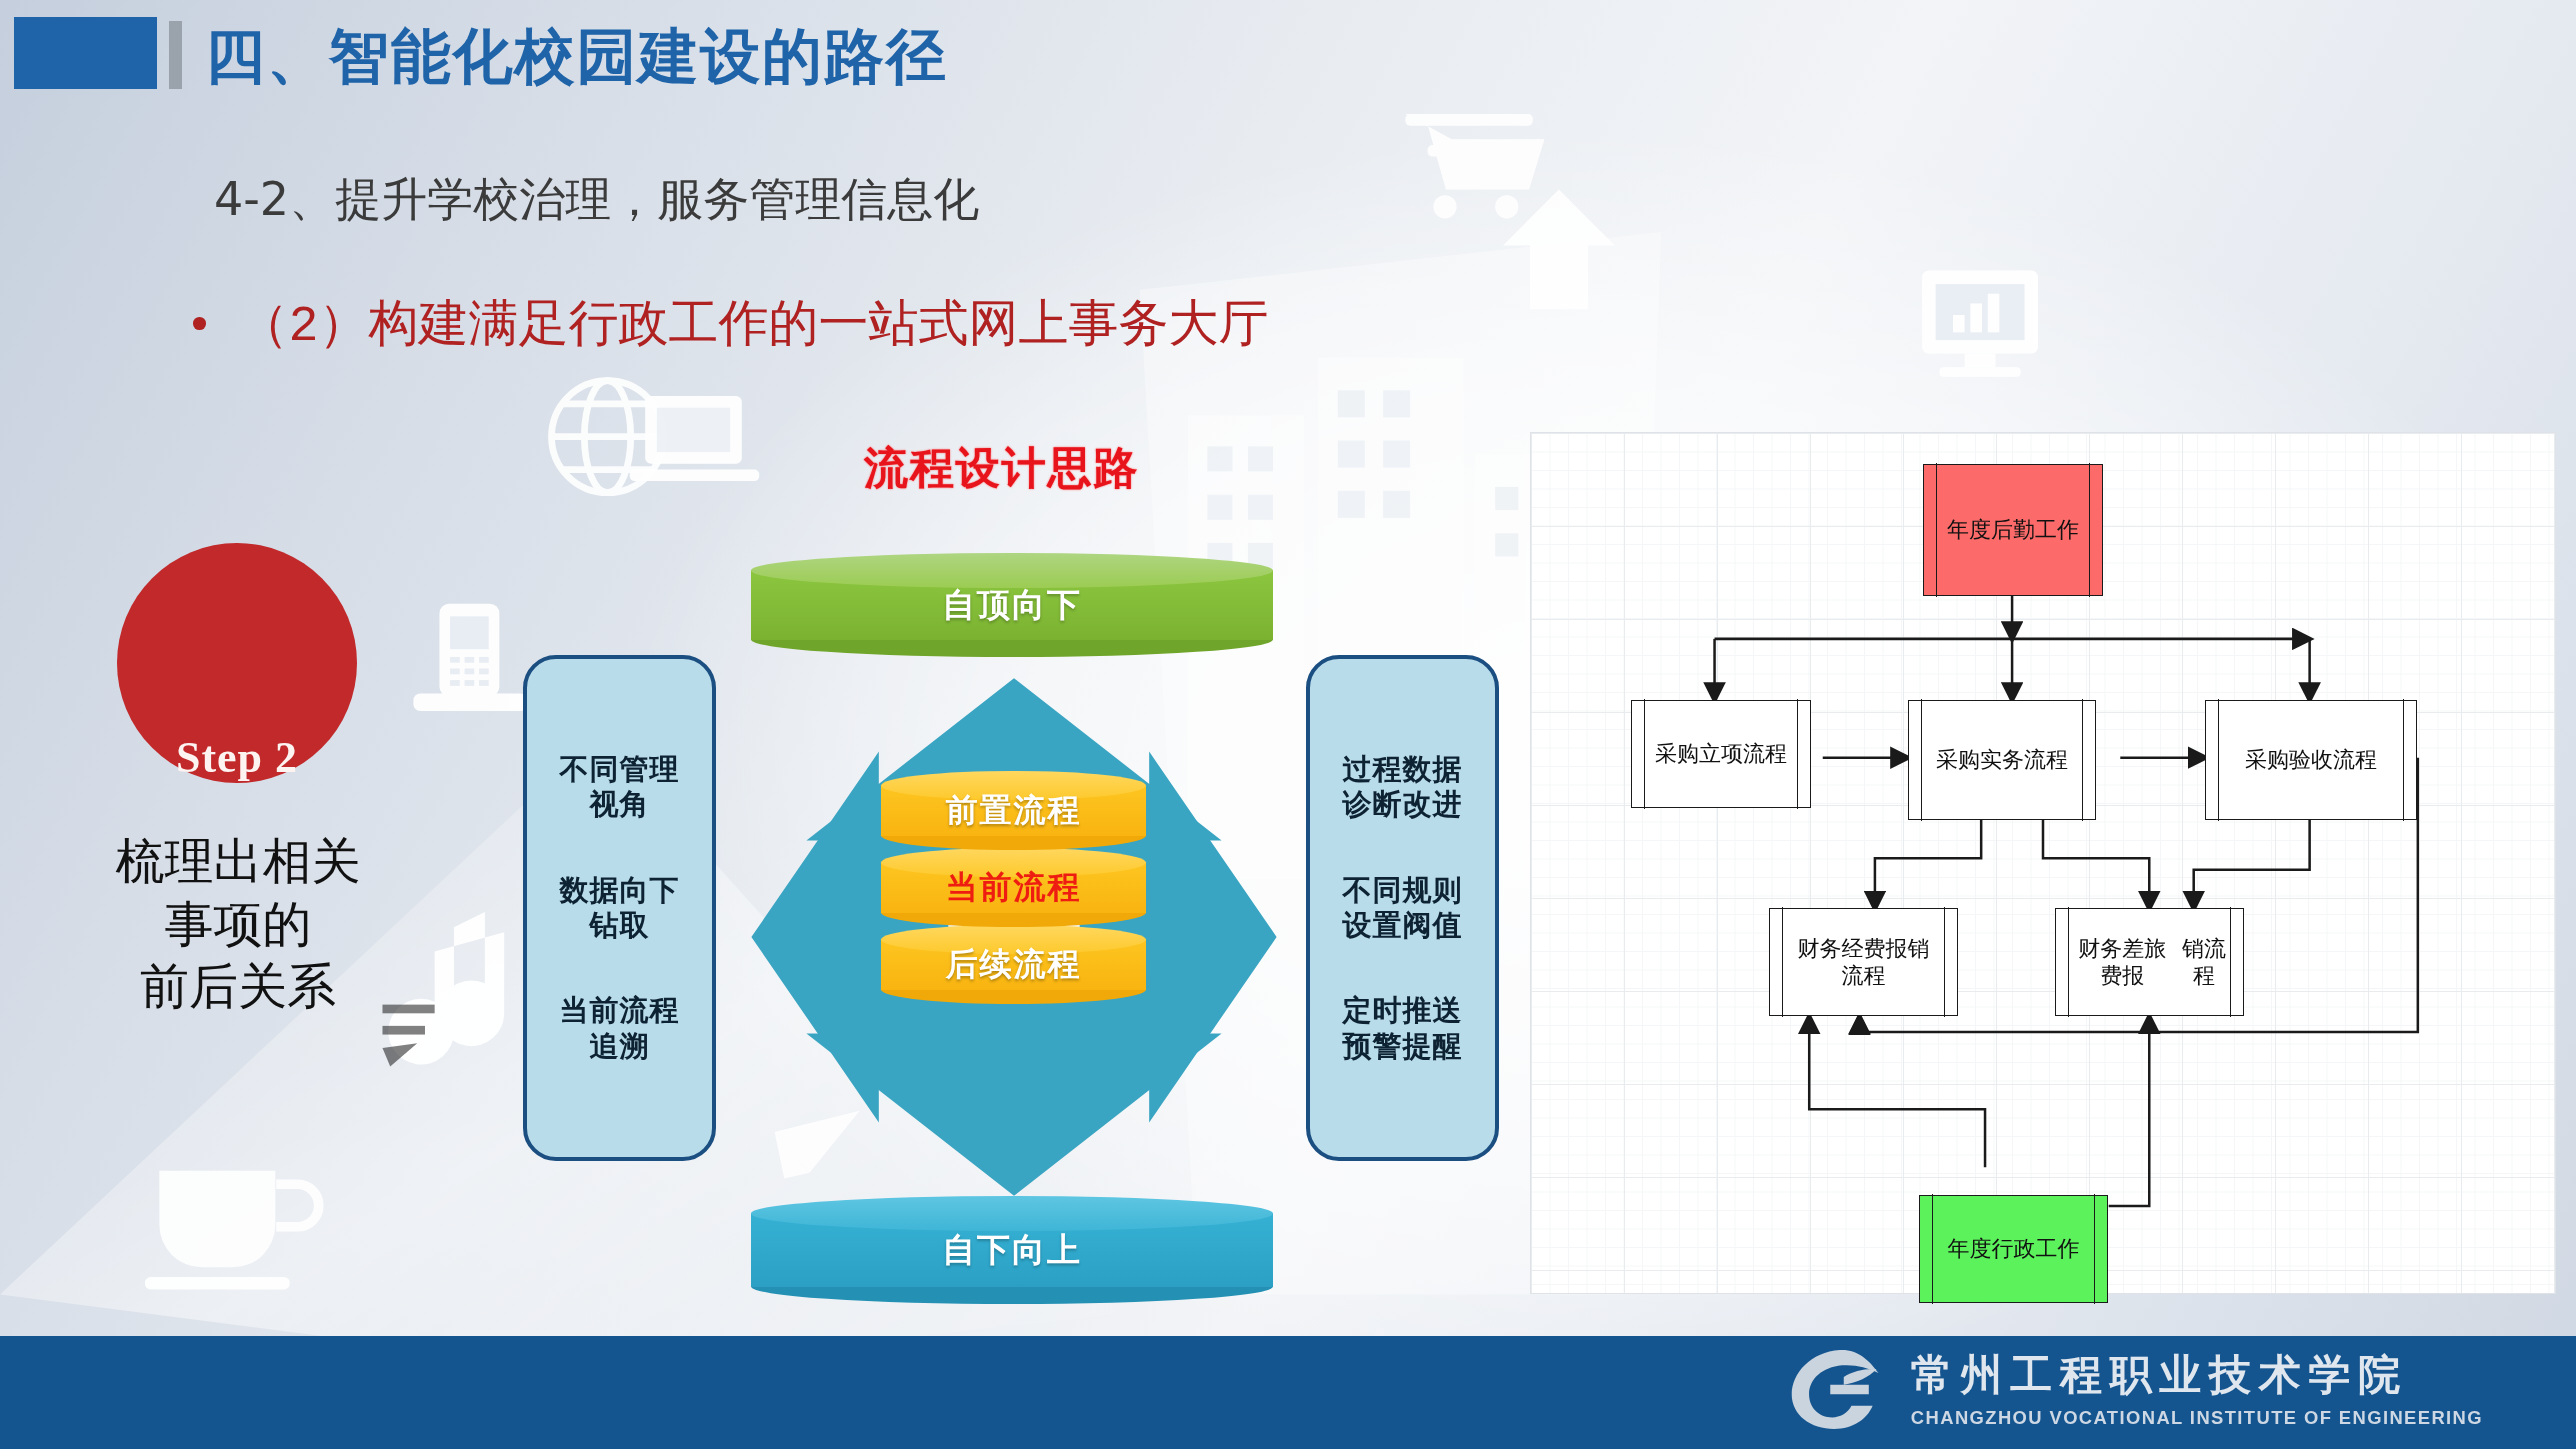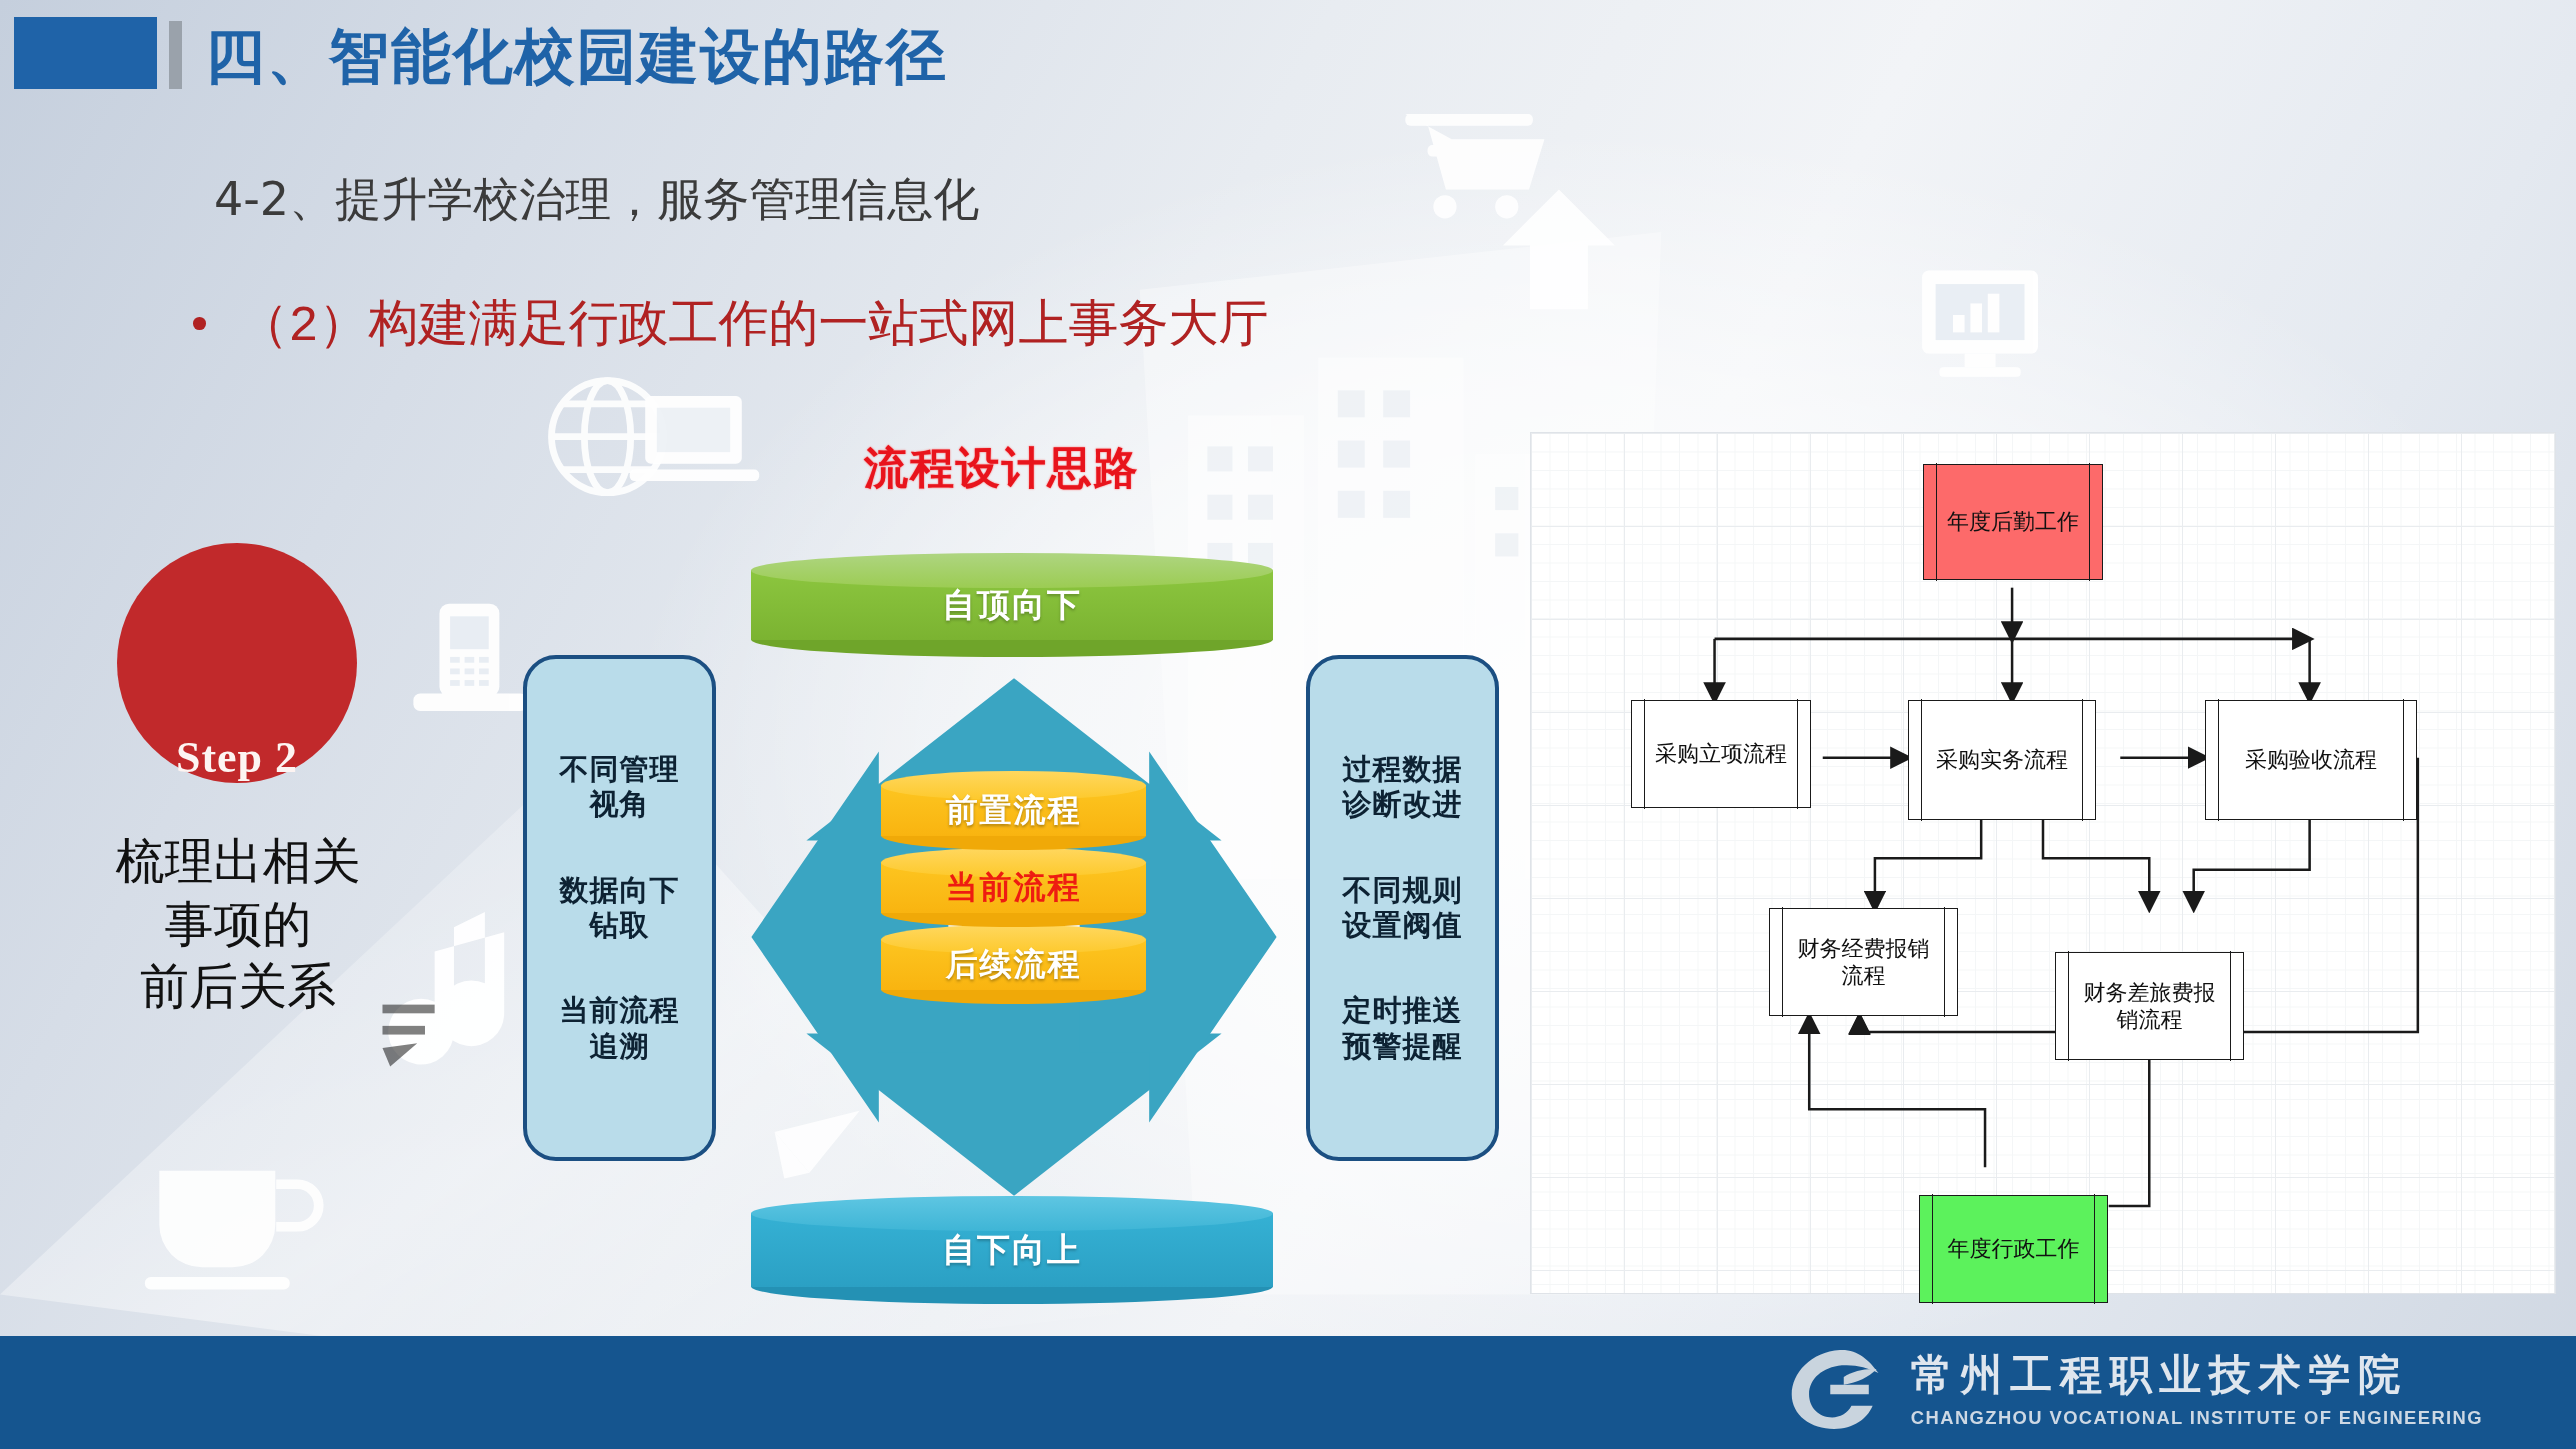--- a/index.html
+++ b/index.html
@@ -423,34 +423,34 @@
 
         <path d="M918 336 L918 620 L340 620 L340 605" marker-end=""></path>
         <path d="M340 620 L340 604"></path>
 
         <path d="M470 760 L470 700 L288 700 L288 604"></path>
 
         <path d="M598 800 L640 800 L640 604"></path>
       </g>
     </svg>
 
-    <div class="fc-node red" style="left:392px; top:31px;  width:180px; height:116px;">年度后勤工作</div>
+    <div class="fc-node red" style="left:392px; top:31px;  width:180px; height:132px;">年度后勤工作</div>
 
     <div class="fc-node plain" style="left:100px; top:267px; width:180px; height:108px;">采购立项流程</div>
 
     <div class="fc-node plain" style="left:377px; top:267px; width:188px; height:120px;font-family:Liberation Serif, serif;">采购实务流程</div>
 
     <div class="fc-node plain" style="left:674px; top:267px; width:212px; height:120px;">采购验收流程</div>
 
     <div class="fc-node plain" style="left:238px; top:475px; width:189px; height:108px; flex-direction:column;">
       <span>财务经费报销</span>
       <span>流程</span>
     </div>
 
-    <div class="fc-node plain" style="left:524px; top:475px; width:189px; height:108px; flex-direction:column;margin-top:44px;">
+    <div class="fc-node plain" style="left:524px; top:475px; width:189px; height:108px; flex-direction:row;">
       <span>财务差旅费报</span>
       <span>销流程</span>
     </div>
 
     <div class="fc-node green" style="left:388px; top:734px; width:189px; height:108px;">年度行政工作</div>
   </div>
 
   <div class="footer">
     <div class="logo-wrap">
       <svg class="logo-mark" viewBox="0 0 110 96">

